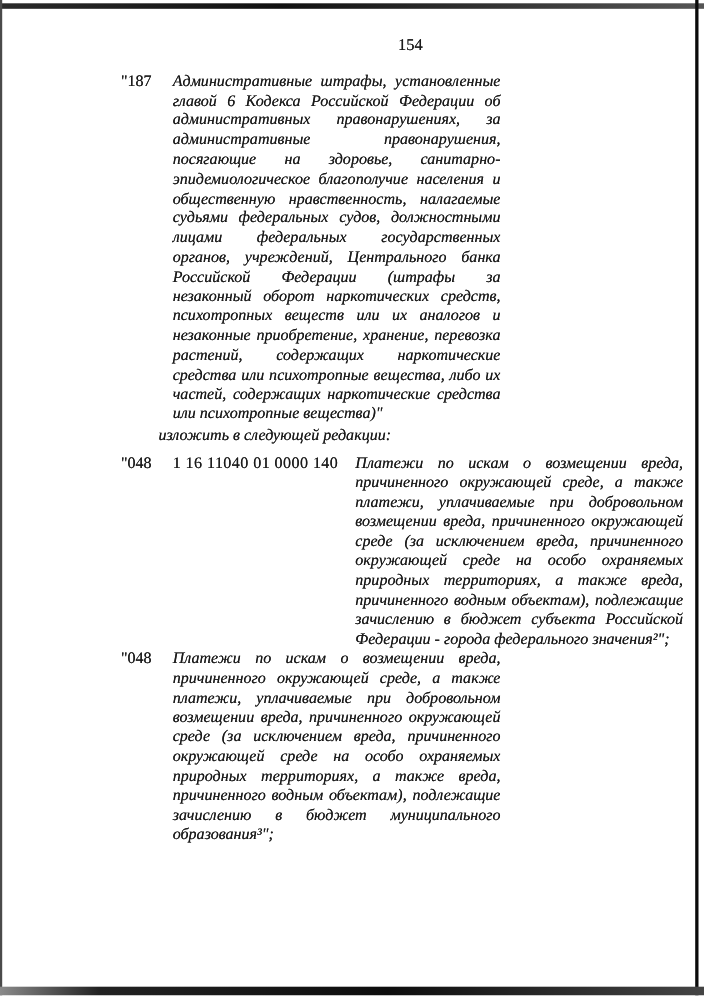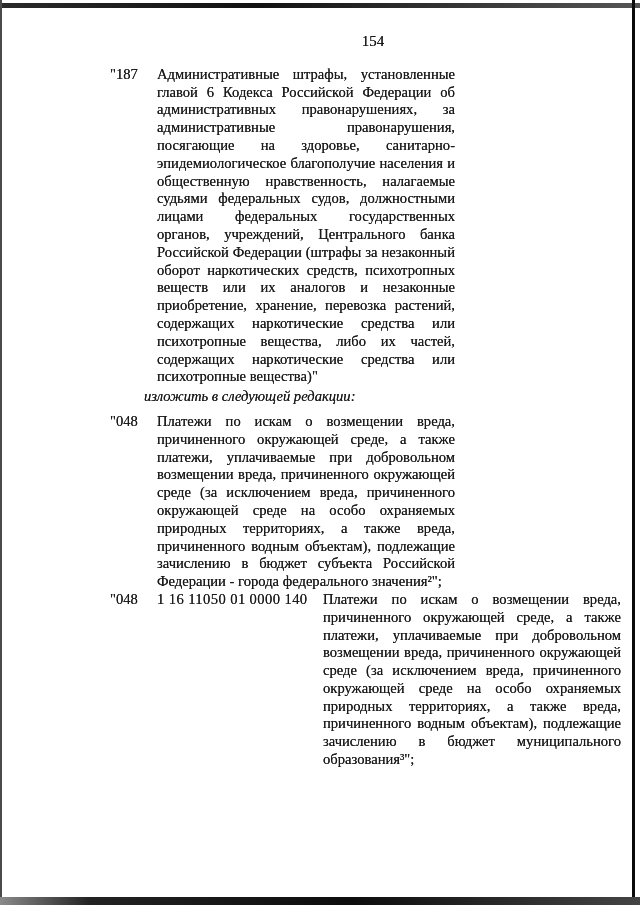--- a/index.html
+++ b/index.html
@@ -69,20 +69,21 @@
     white-space: nowrap;
   }
   .code {
     white-space: nowrap;
     letter-spacing: 0.4px;
   }
   .desc {
     width: 298px;
     text-align: justify;
     text-justify: inter-word;
+    font-style: italic;
   }
   .amendment {
     margin-left: 100px;
     margin-top: 2px;
     margin-bottom: 7px;
     font-style: italic;
   }
 </style>
 </head>
 <body>
@@ -98,22 +99,22 @@
 
   <div class="entry-row">
     <span class="agency">"187</span>
     <div class="desc">Административные штрафы, установленные главой 6 Кодекса Российской Федерации об административных правонарушениях, за административные правонарушения, посягающие на здоровье, санитарно-эпидемиологическое благополучие населения и общественную нравственность, налагаемые судьями федеральных судов, должностными лицами федеральных государственных органов, учреждений, Центрального банка Российской Федерации (штрафы за незаконный оборот наркотических средств, психотропных веществ или их аналогов и незаконные приобретение, хранение, перевозка растений, содержащих наркотические средства или психотропные вещества, либо их частей, содержащих наркотические средства или психотропные вещества)"</div>
   </div>
 
   <div class="amendment">изложить в следующей редакции:</div>
 
   <div class="entry-row">
     <span class="agency">"048</span>
+    <span class="code">1 16 11040 01 0000 140</span>
     <div class="desc">Платежи по искам о возмещении вреда, причиненного окружающей среде, а также платежи, уплачиваемые при добровольном возмещении вреда, причиненного окружающей среде (за исключением вреда, причиненного окружающей среде на особо охраняемых природных территориях, а также вреда, причиненного водным объектам), подлежащие зачислению в бюджет субъекта Российской Федерации - города федерального значения²";</div>
   </div>
 
   <div class="entry-row">
     <span class="agency">"048</span>
-    <span class="code">1 16 11050 01 0000 140</span>
     <div class="desc">Платежи по искам о возмещении вреда, причиненного окружающей среде, а также платежи, уплачиваемые при добровольном возмещении вреда, причиненного окружающей среде (за исключением вреда, причиненного окружающей среде на особо охраняемых природных территориях, а также вреда, причиненного водным объектам), подлежащие зачислению в бюджет муниципального образования³";</div>
   </div>
 
 </div>
 
 </body></html>

